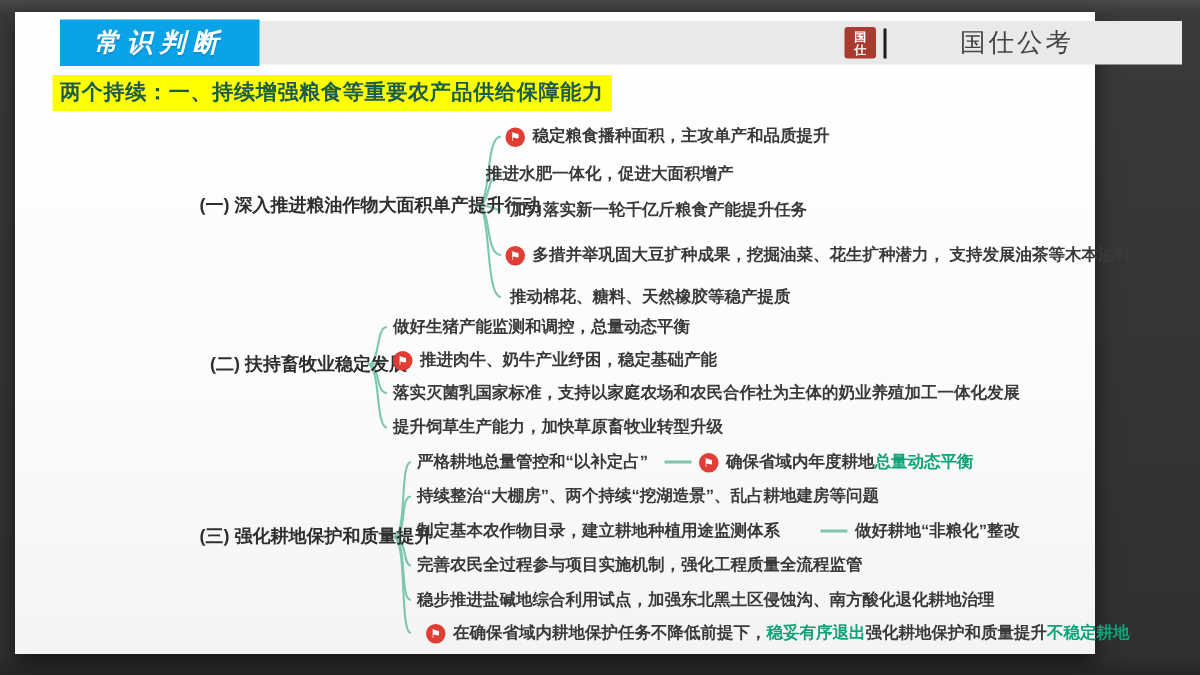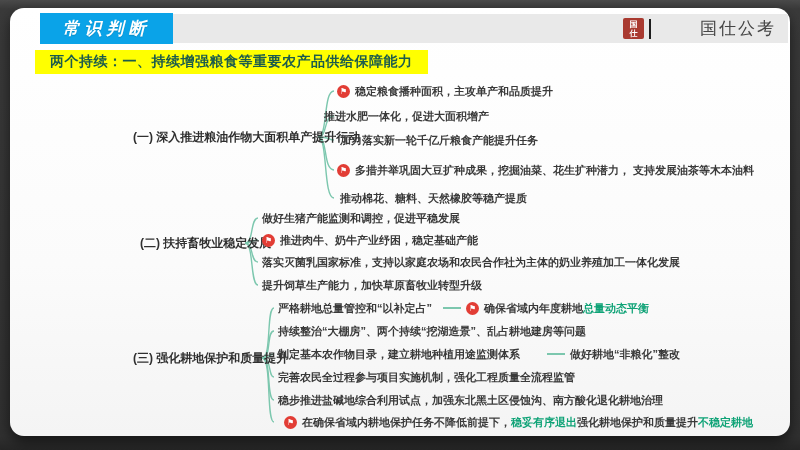--- a/index.html
+++ b/index.html
@@ -1,37 +1,37 @@
 <!DOCTYPE html>
 <html><head>
 <meta charset="utf-8">
 <style>
   * { margin:0; padding:0; box-sizing:border-box; }
   html,body { width:800px; height:450px; overflow:hidden; }
   body { background:#2f2f2f; font-family:"Liberation Sans","DejaVu Sans",sans-serif; }
   .stage { position:relative; width:800px; height:450px;
            background:linear-gradient(180deg,#4a4a4a 0%,#3a3a3a 2%,#303030 97%,#262626 100%); }
-  .slide { position:absolute; left:10px; top:8px; width:780px; height:428px;
+  .slide { position:absolute; left:10px; top:8px; width:720px; height:428px;
            background:linear-gradient(180deg,#ffffff 0%,#fbfbfb 60%,#f4f4f4 100%);
-           box-shadow:0 6px 14px rgba(0,0,0,.55);border-radius:14px; }
+           box-shadow:0 6px 14px rgba(0,0,0,.55); }
   
   .hdr-band { position:absolute; left:30px; top:6px; width:748px; height:29px; background:#e9e9e9; }
   .hdr-banner { position:absolute; left:30px; top:5px; width:133px; height:31px; background:#0aa3e8;
                 display:flex; align-items:center; justify-content:center; }
   .hdr-banner span { color:#ffffff; font-size:17px; font-weight:bold; font-style:italic;
                      letter-spacing:5px; text-shadow:0 1px 1px rgba(0,0,0,.15); }
   .logo { position:absolute; right:14px; top:6px; height:29px; display:flex; align-items:center; gap:5px; }
   .seal { width:21px; height:21px; background:#a93a30; border-radius:2px; color:#fff;
           display:flex; flex-direction:column; align-items:center; justify-content:center;
           font-size:8px; line-height:9px; font-weight:bold; font-family:"Liberation Serif",serif; }
   .logo-bar { width:2px; height:20px; background:#1d1d1d; }
   .logo-name { font-family:"Liberation Serif",serif; font-size:17px; color:#454545; letter-spacing:2px;margin-left:44px; }
   
   .title-hl { position:absolute; left:25px; top:42px; background:#ffff00; color:#1c5c4c;
-              font-size:14px; font-weight:bold; padding:3px 15px; letter-spacing:.5px; white-space:nowrap; }
+              font-size:14px; font-weight:bold; padding:3px 5px; letter-spacing:.5px; white-space:nowrap; }
   
   .map-label { position:absolute; transform:translateY(-50%); font-size:12px; font-weight:bold;
                color:#2f2f2f; white-space:nowrap; }
   .row { position:absolute; transform:translateY(-50%); display:flex; align-items:center; gap:5px; white-space:nowrap; }
   .row .t { font-size:11px; font-weight:bold; color:#3a3a3a; line-height:14px; }
   .row .t > span { display:inline; }
   .grn { color:#10a377 !important; }
   .ln { display:block; }
   .flag { width:13px; height:13px; border-radius:50%; background:#e23d35; color:#ffffff;
           font-size:8px; line-height:13px; text-align:center; flex:0 0 13px; }
@@ -103,21 +103,21 @@
       <span class="ln">支持发展油茶等木本油料</span>
     </span>
   </div>
   <div class="row" style="left:340px; top:198px">
     <span class="t">推动棉花、糖料、天然橡胶等稳产提质</span>
   </div>
 
   <div class="map-label" style="left:140px; top:243px">(二) 扶持畜牧业稳定发展</div>
 
   <div class="row" style="left:262px; top:218px">
-    <span class="t">做好生猪产能监测和调控，促进平稳发展</span>
+    <span class="t">做好生猪产能监测和调控，总量动态平衡</span>
   </div>
   <div class="row" style="left:262px; top:240px">
     <span class="flag">⚑</span>
     <span class="t">推进肉牛、奶牛产业纾困，稳定基础产能</span>
   </div>
   <div class="row" style="left:262px; top:285px">
     <span class="t">提升饲草生产能力，加快草原畜牧业转型升级</span>
   </div>
   <div class="row" style="left:262px; top:262px">
     <span class="t">落实灭菌乳国家标准，支持以家庭农场和农民合作社为主体的奶业养殖加工一体化发展</span>

